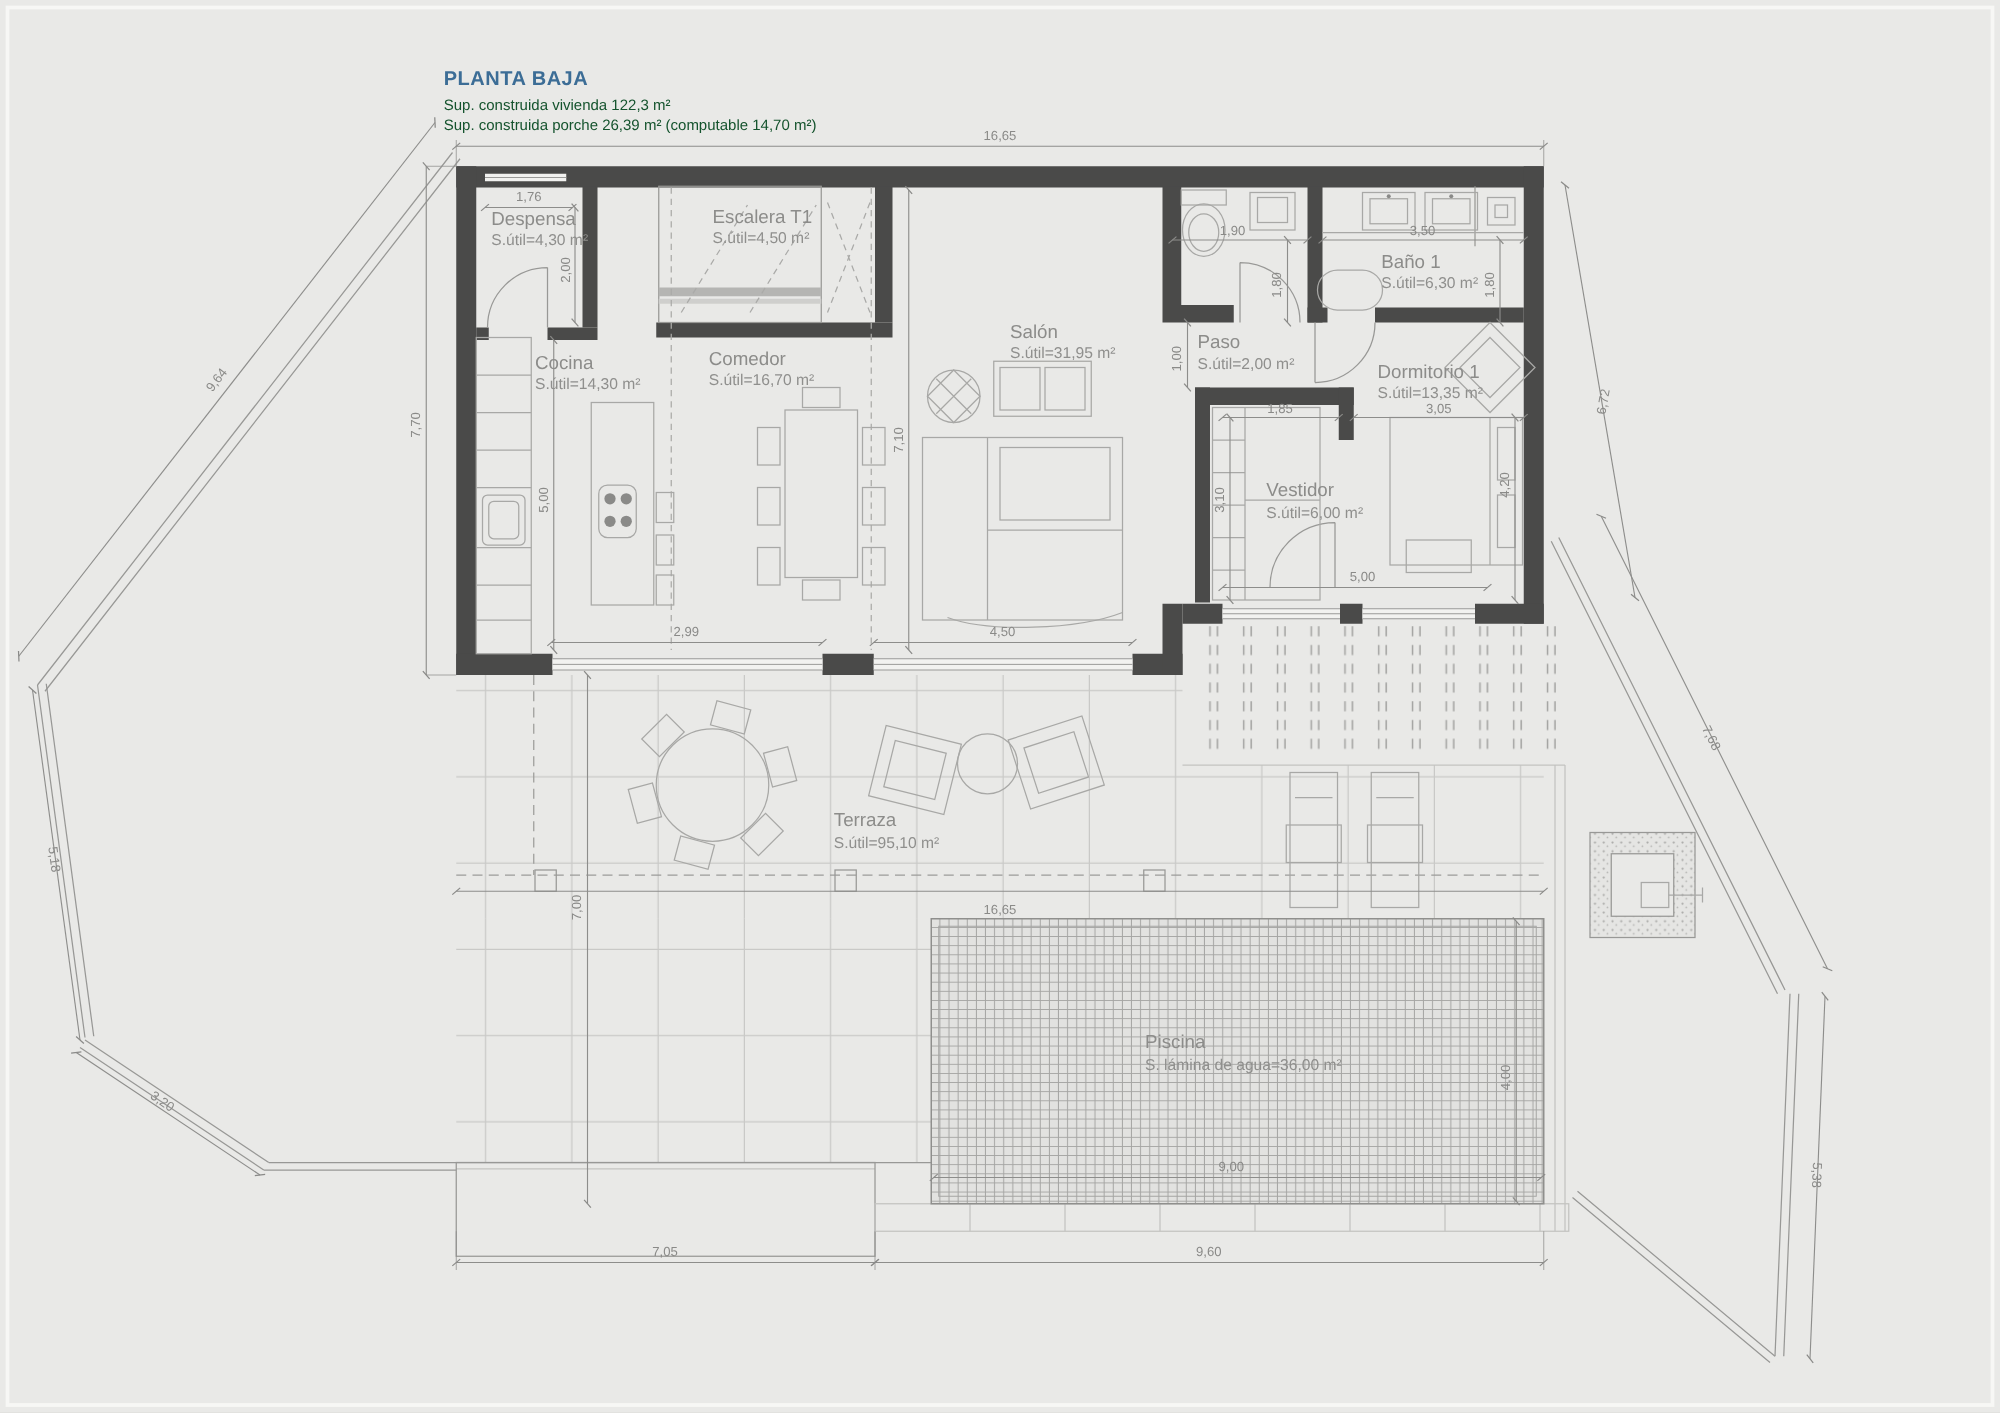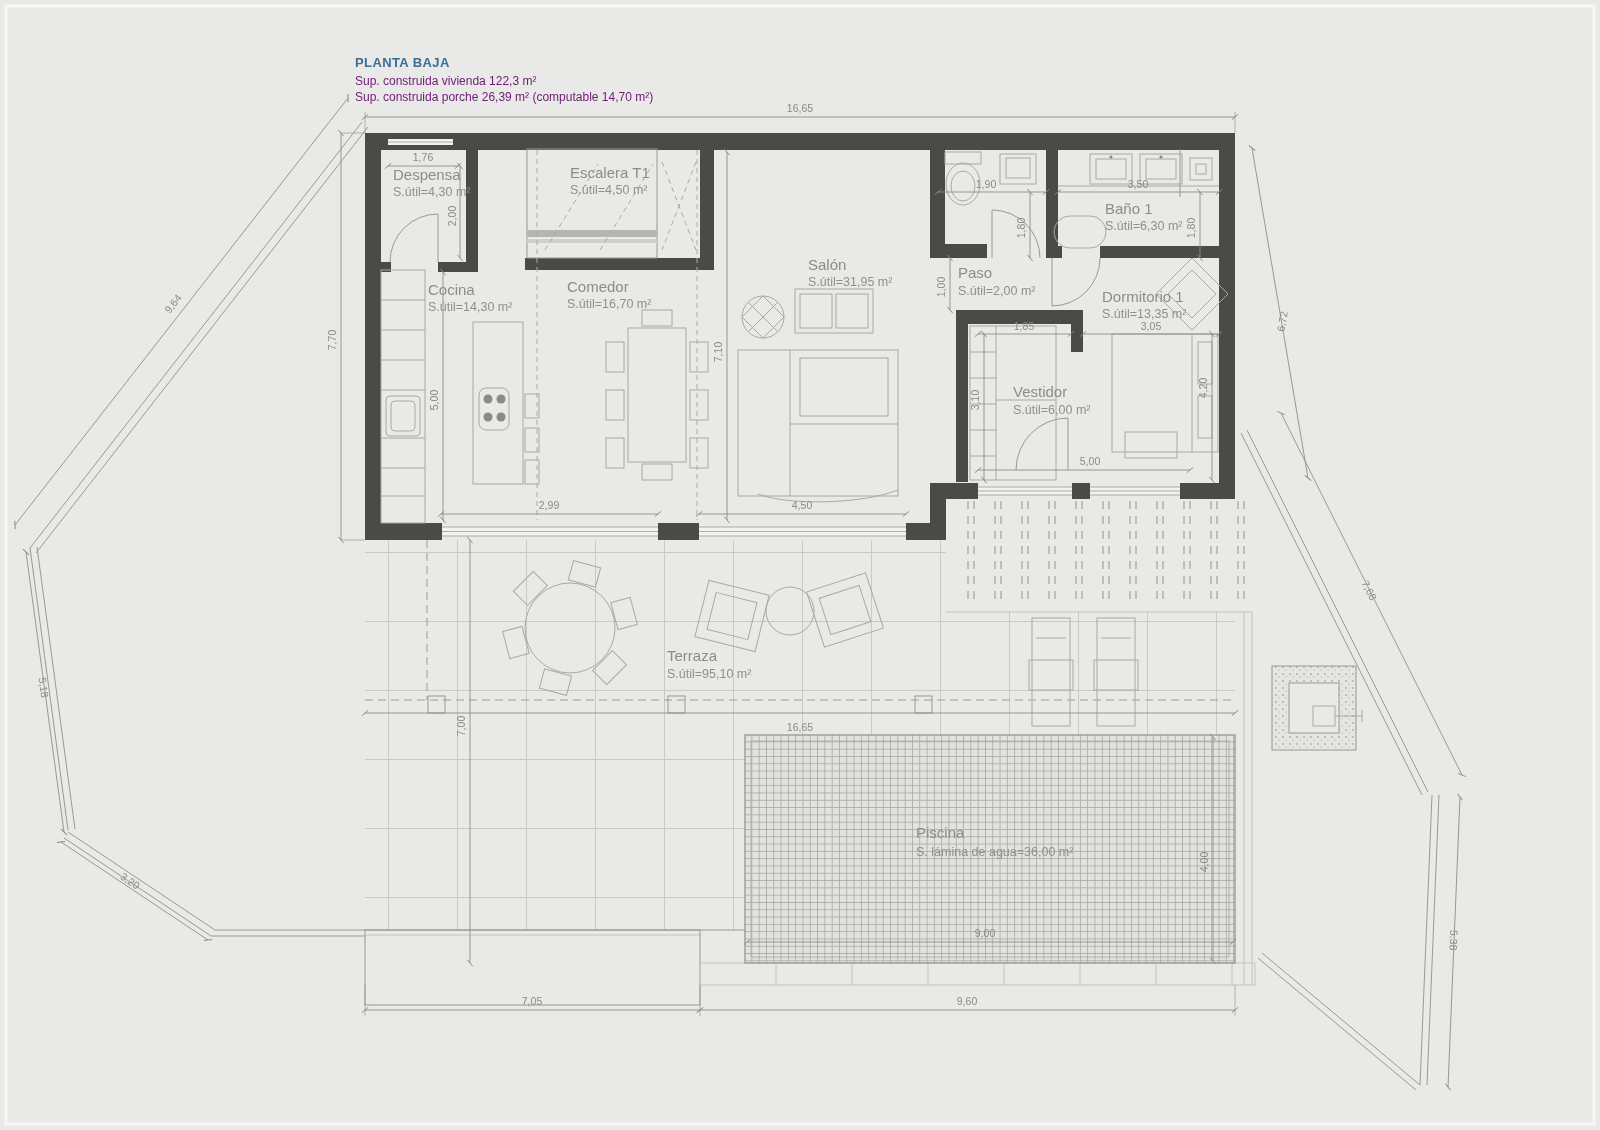--- a/index.html
+++ b/index.html
@@ -1,20 +1,20 @@
 <!DOCTYPE html>
 <html><head>
 <meta charset="utf-8">
 <style>
   html,body{margin:0;padding:0;background:#dcdcda;}
   #sheet{position:relative;width:1600px;height:1130px;background:#e9e9e7;overflow:hidden;
          font-family:"Liberation Sans",sans-serif;}
   #titleblock{position:absolute;left:355px;top:55px;}
-  #titleblock .t{color:#3c6d96;font-size:13px;font-weight:bold;letter-spacing:.4px;margin:0 0 3px 0;}
-  #titleblock .s{color:#701a75;font-size:12px;line-height:16px;margin:0;}
+  #titleblock .t{color:#3c6d96;font-size:16px;font-weight:bold;letter-spacing:.4px;margin:0 0 3px 0;}
+  #titleblock .s{color:#14532d;font-size:12px;line-height:16px;margin:0;}
   svg{position:absolute;left:0;top:0;}
   .wall{fill:#4a4a49;stroke:none;}
   .ln{stroke:#989896;stroke-width:1;fill:none;}
   .lt{stroke:#c3c3c1;stroke-width:1;fill:none;}
   .fur{stroke:#a8a8a6;stroke-width:1;fill:none;}
   .glass{fill:#f2f2f0;stroke:none;}
   .gln{stroke:#9a9a98;stroke-width:.8;fill:none;}
   .dsh{stroke:#9c9c9a;stroke-width:1;stroke-dasharray:8 5;fill:none;}
   .dsh2{stroke:#aaaaa8;stroke-width:1;stroke-dasharray:5 4;fill:none;}
   .dim{stroke:#8d8d8b;stroke-width:.9;fill:none;marker-start:url(#tk);marker-end:url(#tk);}

